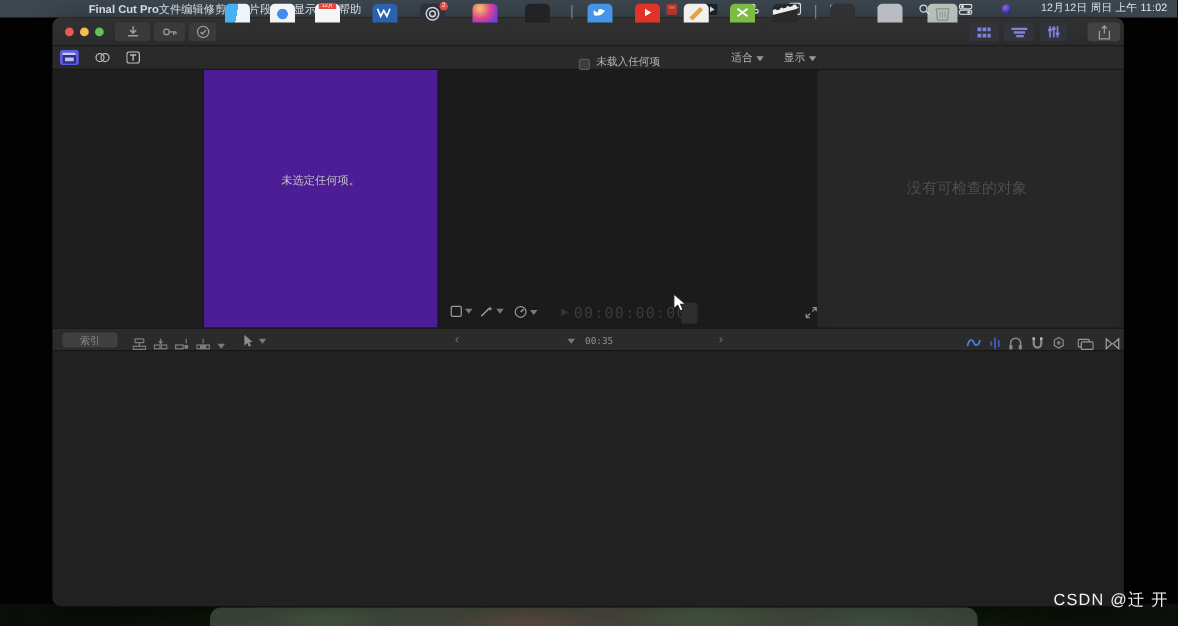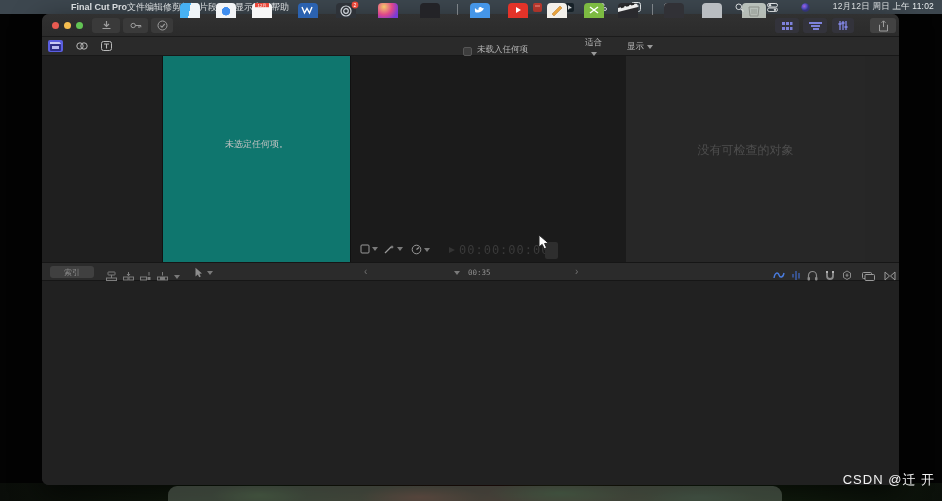--- a/index.html
+++ b/index.html
@@ -48,23 +48,23 @@
     color:#b7b7b7;font-size:8.5px;}
   .clipico{width:9px;height:9px;border-radius:2px;background:#3d3d3d;border:1px solid #565656;}
   .ddl{position:absolute;top:0;height:19px;display:flex;align-items:center;gap:3px;
     color:#b7b7b7;font-size:8.5px;cursor:default;}
   .chev{width:0;height:0;border-left:3px solid transparent;border-right:3px solid transparent;
     border-top:4px solid #9a9a9a;}
 
   
   .panel{position:absolute;top:42px;height:206px;}
   .sidebar{left:0;width:121px;background:#1f1f1f;border-right:1px solid #111;}
-  .browser{left:121px;width:188px;background:#0f766e;border-right:1px solid #111;}
+  .browser{left:121px;width:188px;background:#4c1d95;border-right:1px solid #111;}
   .viewer{left:309px;width:309px;background:#1b1b1b;border-right:1px solid #111;}
-  .inspector{left:584px;width:239px;background:#272727;}
+  .inspector{left:612px;width:239px;background:#272727;}
   .browser-empty{position:absolute;left:0;top:82px;width:100%;text-align:center;
     color:#c3c3c3;font-size:9px;line-height:12px;}
   .inspector-empty{position:absolute;left:0;top:86px;width:100%;text-align:center;
     color:#4e4e4e;font-size:12px;}
 
   
   .vbar{position:absolute;left:0;bottom:2px;width:100%;height:19px;}
   .vico{position:absolute;top:3px;display:flex;align-items:center;gap:2px;color:#9a9a9a;}
   .playtri{width:0;height:0;border-top:3.5px solid transparent;border-bottom:3.5px solid transparent;
     border-left:6px solid #343434;}
@@ -273,21 +273,21 @@
             <rect x="0.5" y="0.5" width="10" height="9" rx="2" fill="none" stroke="#b9b9b9"></rect>
             <path d="M3 3 H8 M5.5 3 V7.5" stroke="#b9b9b9" stroke-width="1.1" fill="none"></path>
           </svg>
       </div>
 
       <div class="vhead" style="left:421px;">
         <span class="clipico"></span>
         <span>未载入任何项</span>
       </div>
 
-      <div class="ddl" style="left:543px;flex-direction:column;">
+      <div class="ddl" style="left:543px;">
         <span>适合</span>
         <span class="chev"></span>
       </div>
       <div class="ddl" style="left:585px;">
         <span>显示</span>
         <span class="chev"></span>
       </div>
     </div>
 
     <div class="panel sidebar"></div>

